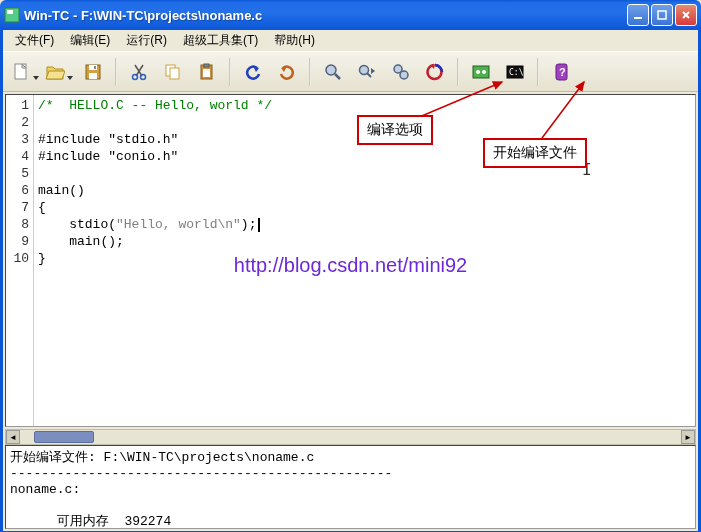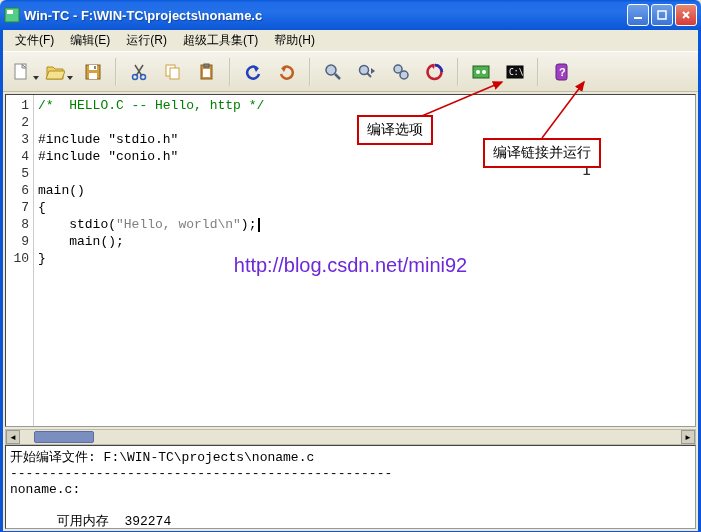--- a/index.html
+++ b/index.html
@@ -200,21 +200,21 @@
       <div>2</div>
       <div>3</div>
       <div>4</div>
       <div>5</div>
       <div>6</div>
       <div>7</div>
       <div>8</div>
       <div>9</div>
       <div>10</div>
     </div>
-    <div class="code"><span class="comment">/*  HELLO.C -- Hello, http */</span>
+    <div class="code"><span class="comment">/*  HELLO.C -- Hello, world */</span>
 <span></span>
 <span>#include "stdio.h"</span>
 <span>#include "conio.h"</span>
 <span></span>
 <span>main()</span>
 <span>{</span>
 <span>    stdio(</span><span class="string">"Hello, world\n"</span><span>);</span><span class="code-cursor"></span>
 <span>    main();</span>
 <span>}</span></div>
     <div class="watermark">http://blog.csdn.net/mini92</div>
@@ -229,21 +229,21 @@
 
   <div class="output-area"><span>开始编译文件: F:\WIN-TC\projects\noname.c</span>
 <span>-------------------------------------------------</span>
 <span>noname.c:</span>
 
 <span>      可用内存  392274</span></div>
 
 </div>
 
 <div class="callout" style="left:357px; top:115px;">编译选项</div>
-<div class="callout" style="left:483px; top:138px;">编译链接并运行</div>
+<div class="callout" style="left:483px; top:138px;">开始编译文件</div>
 
 <div class="arrow-line" style="left:417px; top:80px;">
   <svg width="120" height="50">
     <defs>
         <marker id="ah1" markerWidth="8" markerHeight="8" refX="6" refY="3" orient="auto">
           <polygon points="0,0 7,3 0,6" fill="#c00"></polygon>
         </marker>
       </defs>
     <line x1="0" y1="38" x2="85" y2="2" stroke="#c00" stroke-width="1.5" marker-end="url(#ah1)"></line>
   </svg>

